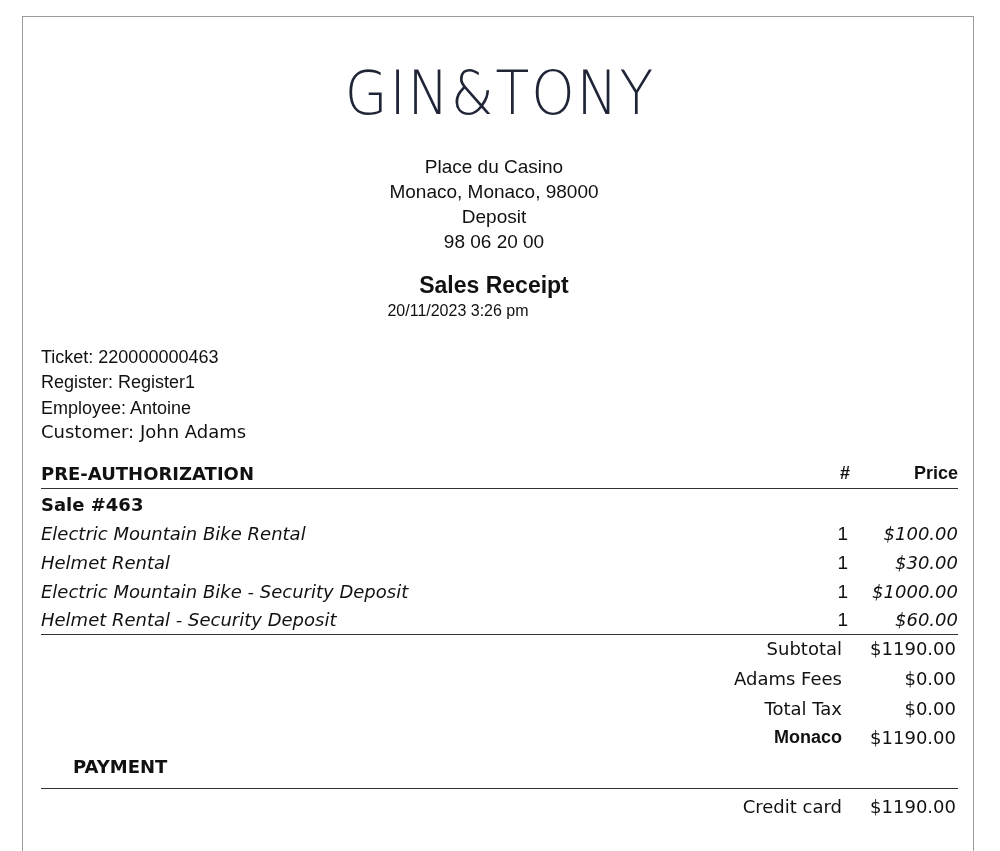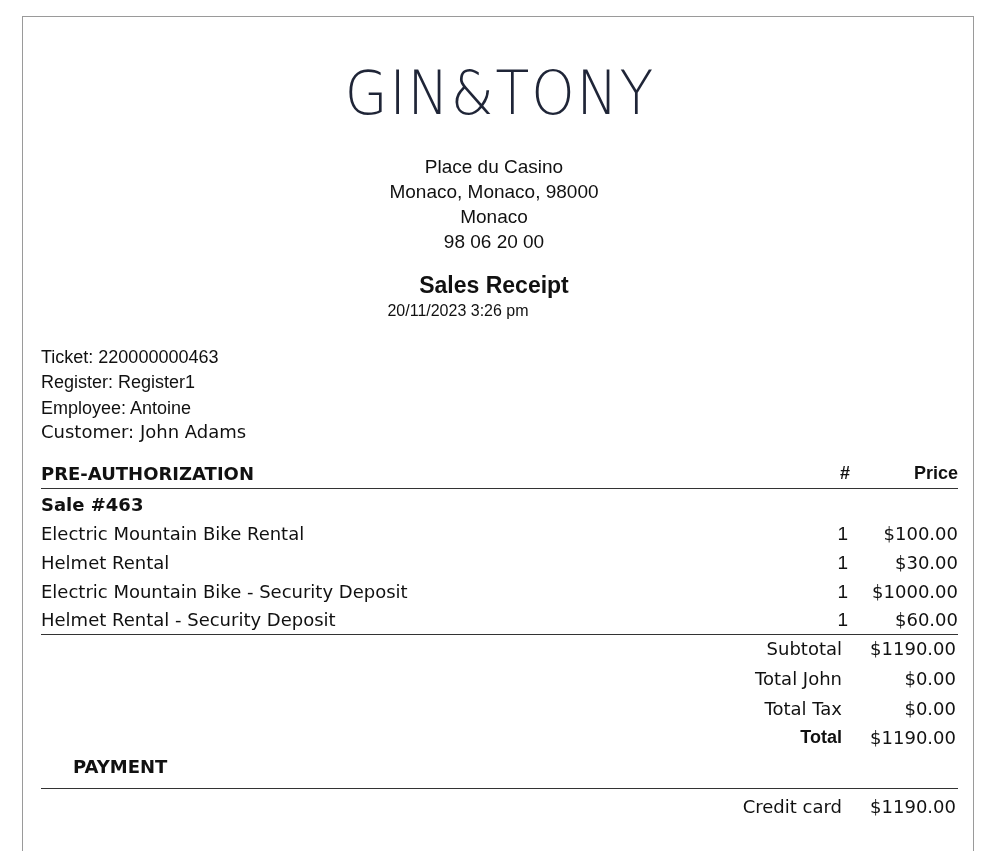--- a/index.html
+++ b/index.html
@@ -10,37 +10,37 @@
     .title { position: absolute; left: 0; width: 988px; top: 272px; text-align: center; font-family: "Liberation Sans", sans-serif; font-weight: bold; font-size: 23px; color: #111; }
     .date { position: absolute; left: 0; width: 916px; top: 302px; text-align: center; font-family: "Liberation Sans", sans-serif; font-size: 16px; color: #111; }
     .meta { position: absolute; left: 41px; font-size: 18px; color: #111; }
     .meta.arial { font-family: "Liberation Sans", sans-serif; }
     .meta.lato { font-family: "DejaVu Sans", sans-serif; font-size: 18px; }
     .row { position: absolute; left: 41px; width: 917px; height: 28px; font-size: 19px; }
     .lbl { position: absolute; left: 0; top: 0; white-space: nowrap; }
     .qty { position: absolute; right: 110px; top: 0; font-family: "Liberation Sans", sans-serif; }
     .price { position: absolute; right: 0; top: 0; text-align: right; }
     .hdr { font-weight: bold; font-family: "DejaVu Sans", sans-serif; font-size: 18px; text-align: right; }
-    .item { font-family: "DejaVu Sans", sans-serif; font-size: 18px; }
+    .item { font-family: "DejaVu Sans", sans-serif; font-size: 18px; font-style: italic; }
     .rule { position: absolute; left: 41px; width: 917px; height: 0; border-top: 1.5px solid #333; }
     .tot { position: absolute; width: 917px; left: 41px; height: 28px; font-family: "DejaVu Sans", sans-serif; font-size: 18px; }
     .tot .tl { position: absolute; right: 116px; top: 0; text-align: right; white-space: nowrap; }
     .tot .tv { position: absolute; right: 2px; top: 0; text-align: right; }
     .bold { font-weight: bold; }
   </style>
 </head>
 <body>
 
 <div class="frame"></div>
 
 <div class="logo">GIN&amp;TONY</div>
 
 <div class="addr" style="top:156px;">Place du Casino</div>
 <div class="addr" style="top:181px;">Monaco, Monaco, 98000</div>
-<div class="addr" style="top:206px;">Monaco</div>
+<div class="addr" style="top:206px;">Deposit</div>
 <div class="addr" style="top:231px;">98 06 20 00</div>
 
 <div class="title">Sales Receipt</div>
 <div class="date">20/11/2023 3:26 pm</div>
 
 <div class="meta arial" style="top:347px;">Ticket: 220000000463</div>
 <div class="meta arial" style="top:372px;">Register: Register1</div>
 <div class="meta arial" style="top:398px;">Employee: Antoine</div>
 <div class="meta lato" style="top:421px;">Customer: John Adams</div>
 
@@ -75,29 +75,29 @@
   <span class="qty">1</span>
   <span class="price item">$60.00</span>
 </div>
 <div class="rule" style="top:634px;"></div>
 
 <div class="tot" style="top:638px;">
   <span class="tl">Subtotal</span>
   <span class="tv">$1190.00</span>
 </div>
 <div class="tot" style="top:668px;">
-  <span class="tl">Total John</span>
+  <span class="tl">Adams Fees</span>
   <span class="tv">$0.00</span>
 </div>
 <div class="tot" style="top:698px;">
   <span class="tl">Total Tax</span>
   <span class="tv">$0.00</span>
 </div>
 <div class="tot" style="top:727px;">
-  <span class="tl bold" style="font-family:'Liberation Sans',sans-serif;">Total</span>
+  <span class="tl bold" style="font-family:'Liberation Sans',sans-serif;">Monaco</span>
   <span class="tv">$1190.00</span>
 </div>
 
 <div class="row" style="top:756px;margin-left:32px;">
   <span class="lbl hdr">PAYMENT</span>
 </div>
 <div class="rule" style="top:788px;"></div>
 
 <div class="tot" style="top:796px;">
   <span class="tl">Credit card</span>

